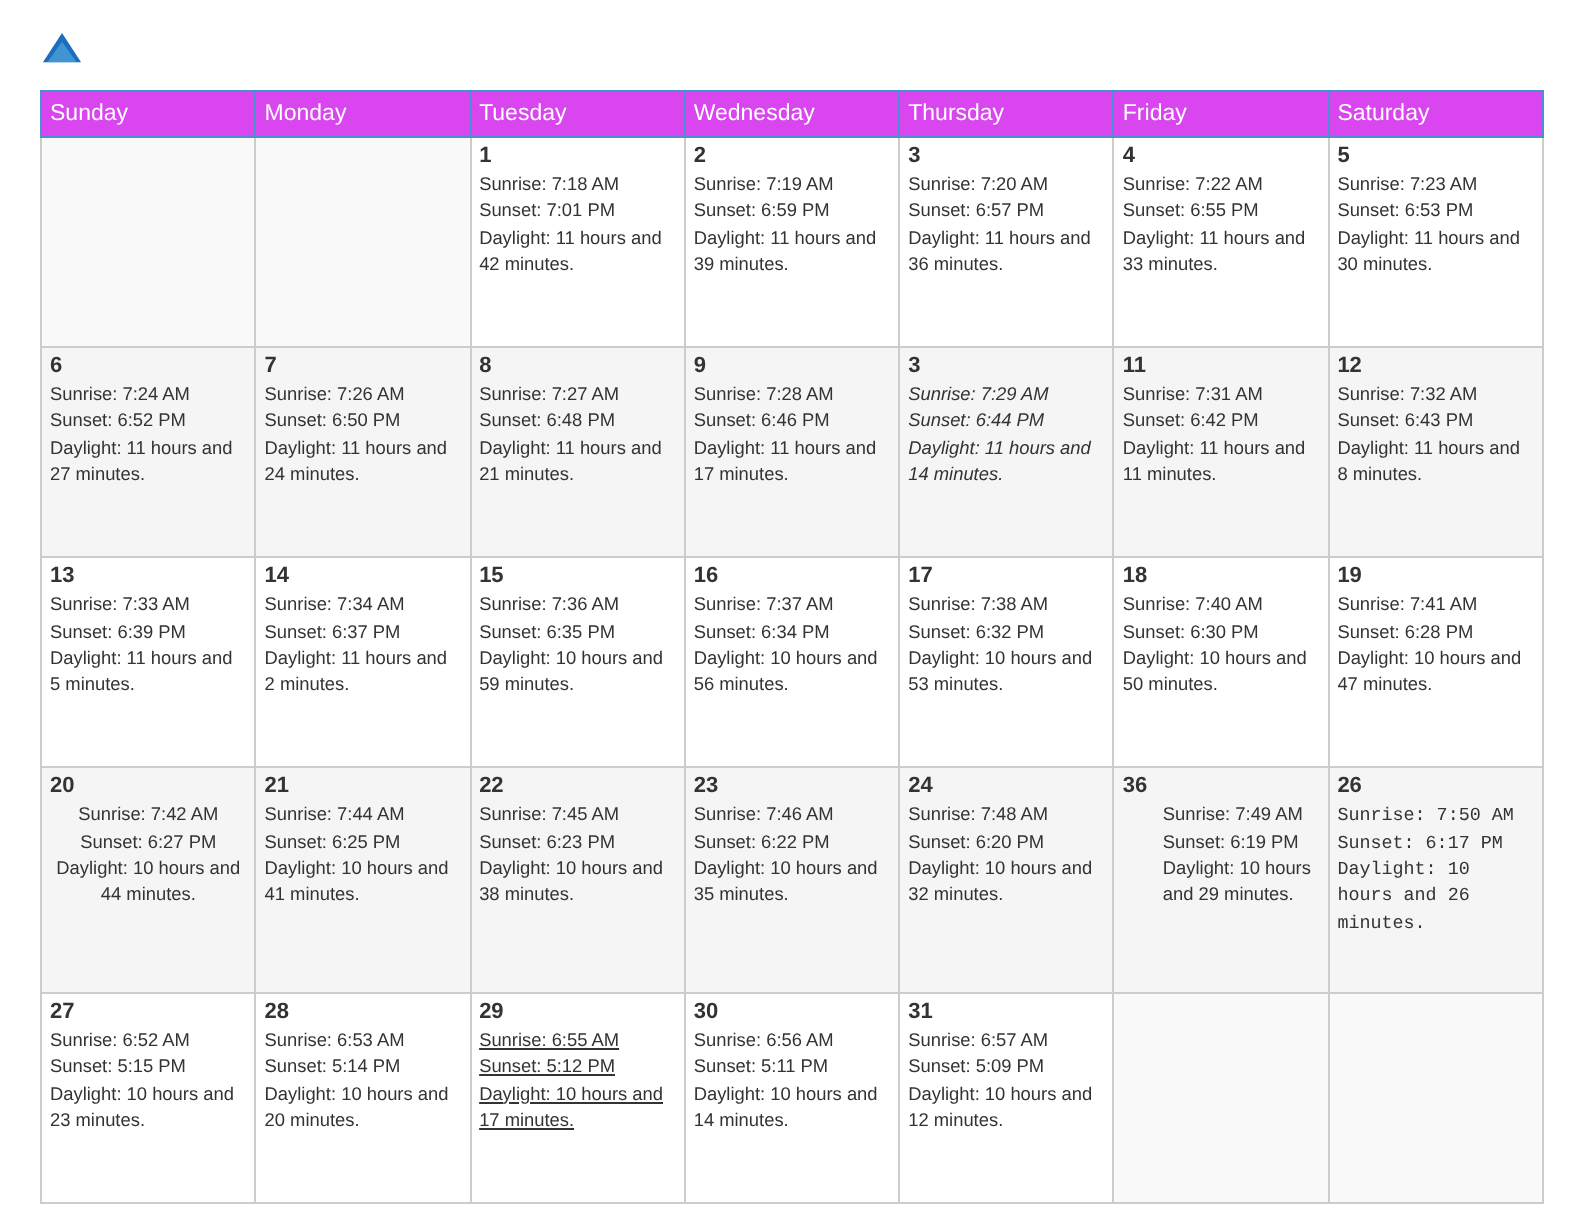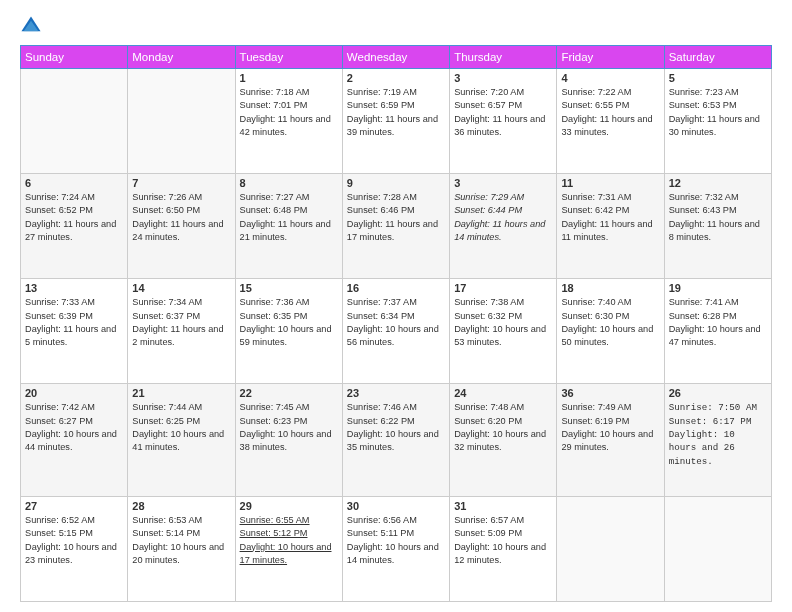--- a/index.html
+++ b/index.html
@@ -250,21 +250,21 @@
           <td>
             <span class="day-num">19</span>
             <div class="day-info" style="white-space: pre-line;">Sunrise: 7:41 AM
 Sunset: 6:28 PM
 Daylight: 10 hours and 47 minutes.</div>
           </td>
         </tr>
         <tr>
           <td>
             <span class="day-num">20</span>
-            <div class="day-info" style="white-space: pre-line;">Sunrise: 7:42 AM
+            <div class="day-info" style="white-space: pre-line; text-align: center;">Sunrise: 7:42 AM
 Sunset: 6:27 PM
 Daylight: 10 hours and 44 minutes.</div>
           </td>
           <td>
             <span class="day-num">21</span>
             <div class="day-info" style="white-space: pre-line;">Sunrise: 7:44 AM
 Sunset: 6:25 PM
 Daylight: 10 hours and 41 minutes.</div>
           </td>
           <td>
@@ -280,21 +280,21 @@
 Daylight: 10 hours and 35 minutes.</div>
           </td>
           <td>
             <span class="day-num">24</span>
             <div class="day-info" style="white-space: pre-line;">Sunrise: 7:48 AM
 Sunset: 6:20 PM
 Daylight: 10 hours and 32 minutes.</div>
           </td>
           <td>
             <span class="day-num">36</span>
-            <div class="day-info" style="white-space: pre-line;">Sunrise: 7:49 AM
+            <div class="day-info" style="white-space: pre-line; margin-left: 20px;">Sunrise: 7:49 AM
 Sunset: 6:19 PM
 Daylight: 10 hours and 29 minutes.</div>
           </td>
           <td>
             <span class="day-num">26</span>
             <div class="day-info" style="white-space: pre-line; font-family: Liberation Mono, monospace;">Sunrise: 7:50 AM
 Sunset: 6:17 PM
 Daylight: 10 hours and 26 minutes.</div>
           </td>
         </tr>

